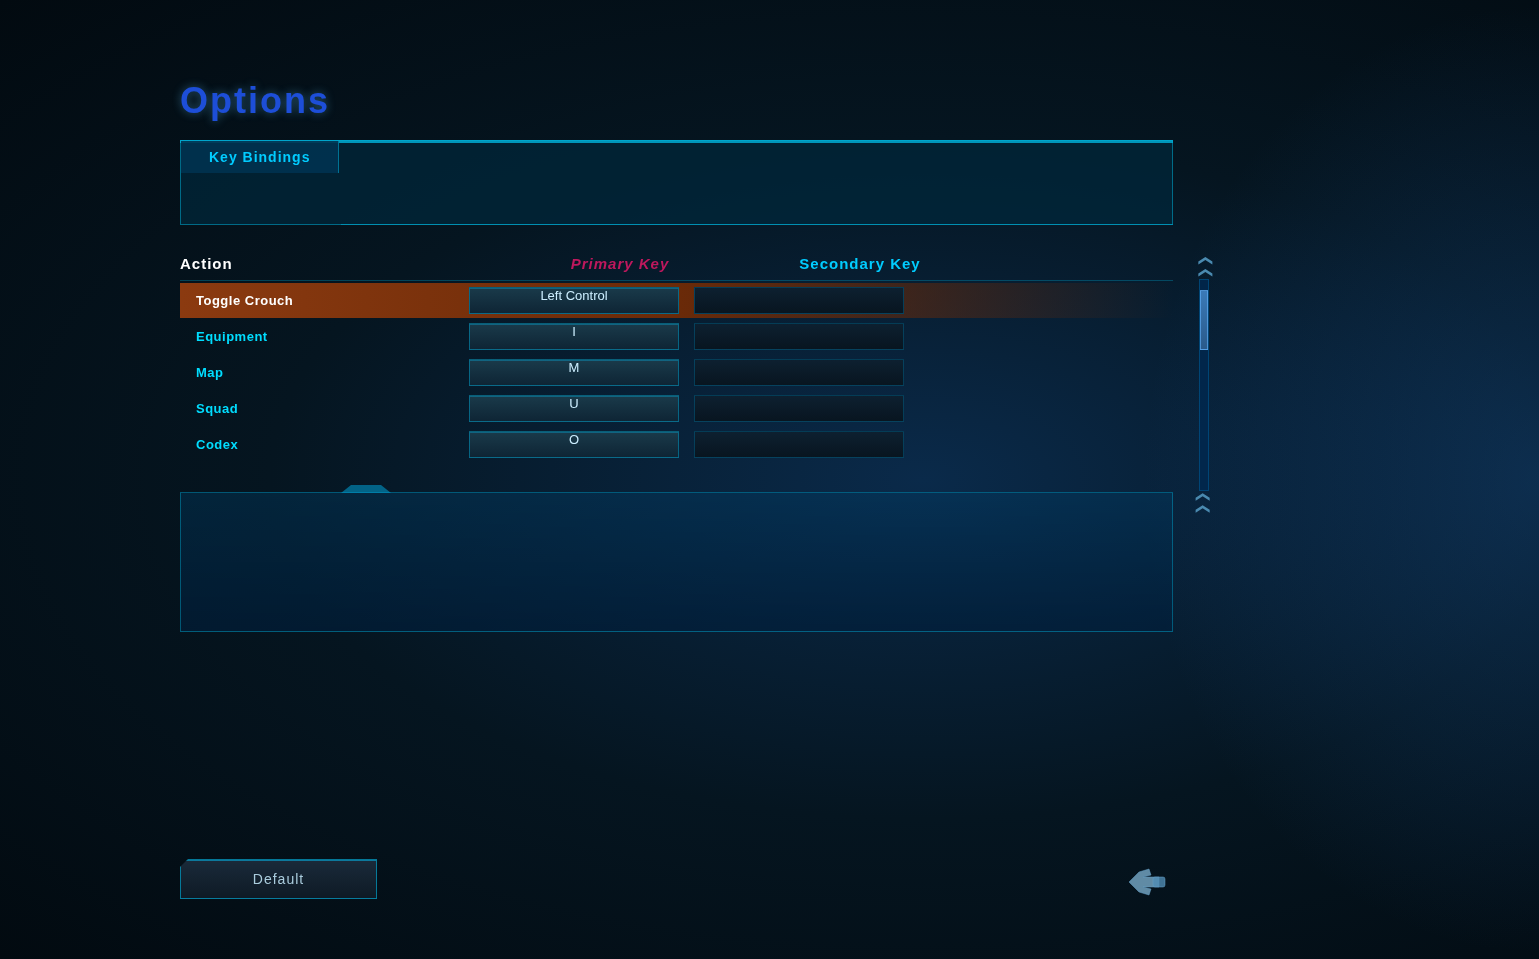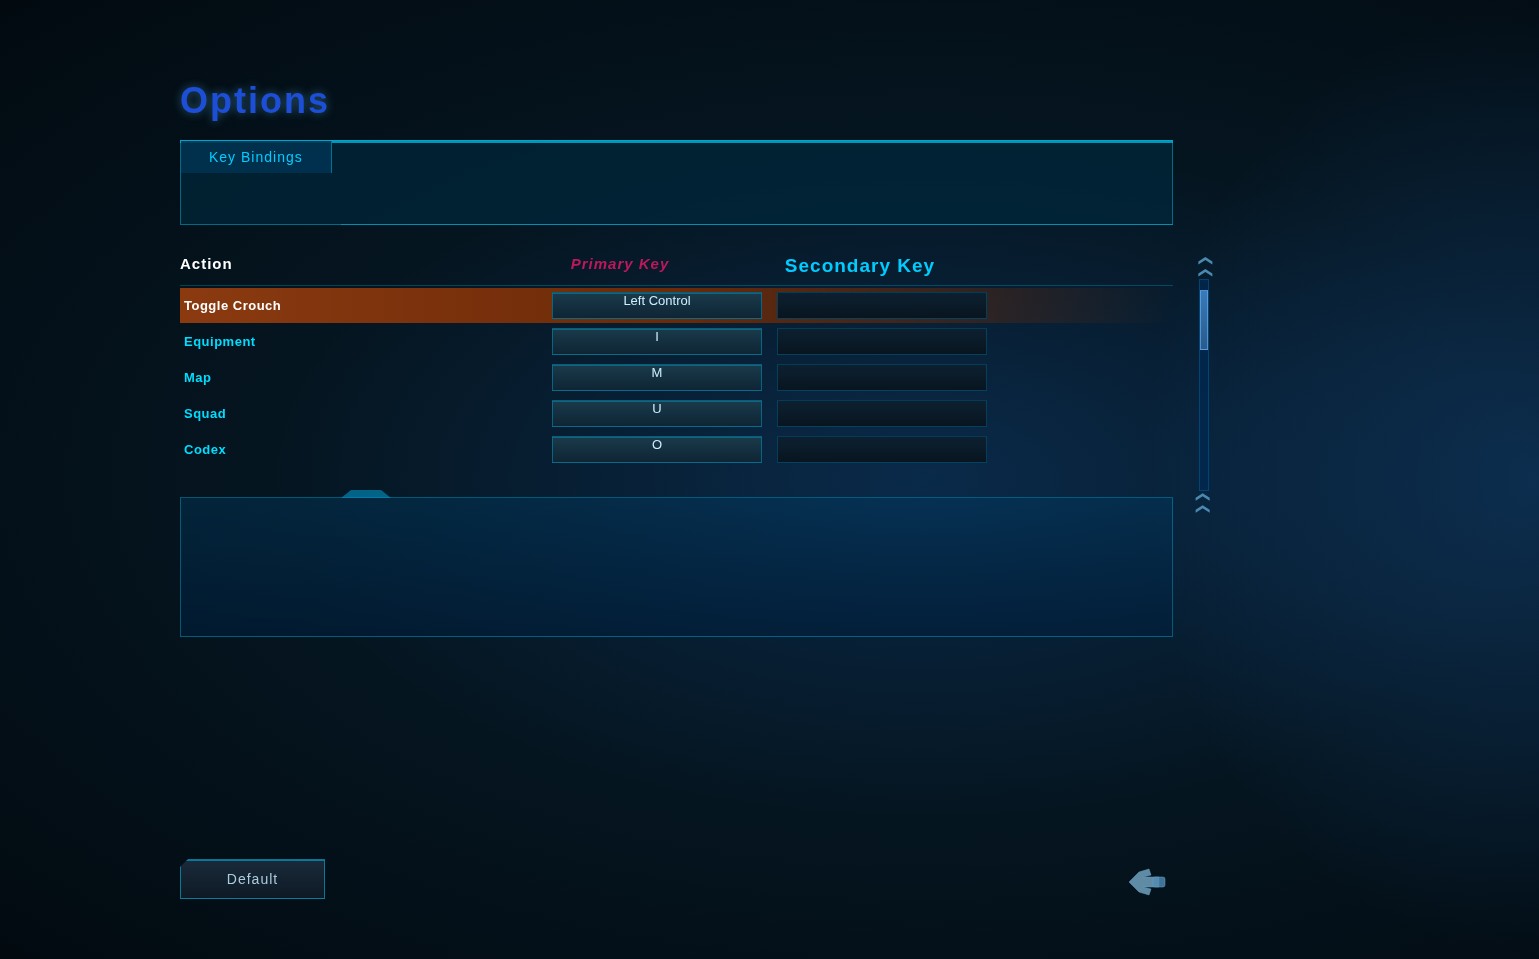--- a/index.html
+++ b/index.html
@@ -74,32 +74,33 @@
 
     .tab-label {
       position: absolute;
       top: 0;
       left: 0;
       background: rgba(0, 50, 80, 0.9);
       border-right: 1px solid rgba(0, 180, 220, 0.5);
       padding: 8px 28px;
       color: #00ccff;
       font-size: 14px;
-      font-weight: normal;
+      font-weight: bold;
       letter-spacing: 1px;
     }
 
     
     .table-container {
       width: 993px;
       position: relative;
     }
 
     .table-header {
       display: flex;
+      align-items: center;
       padding-bottom: 8px;
       border-bottom: 1px solid rgba(0, 180, 220, 0.3);
       margin-bottom: 2px;
     }
 
     .col-action {
       width: 320px;
       color: #ffffff;
       font-size: 15px;
       font-weight: bold;
@@ -112,21 +113,21 @@
       font-size: 15px;
       font-weight: bold;
       letter-spacing: 1px;
       text-align: center;
       font-style: italic;
     }
 
     .col-secondary {
       width: 240px;
       color: #00ccff;
-      font-size: 19px;
+      font-size: 15px;
       font-weight: bold;
       letter-spacing: 1px;
       text-align: center;
     }
 
     
     .scrollbar-container {
       position: absolute;
       right: -45px;
       top: 0;
@@ -162,26 +163,26 @@
       height: 35px;
       margin-bottom: 1px;
       position: relative;
     }
 
     .table-row.selected {
       background: linear-gradient(to right, #8b3a10, #6b2a08, rgba(0,0,0,0));
     }
 
     .row-action {
-      width: 372px;
+      width: 289px;
       color: #00ddff;
       font-size: 13px;
       font-weight: bold;
       letter-spacing: 0.5px;
-      padding-left: 4px;
+      padding-left: 16px;
     }
 
     .table-row.selected .row-action {
       color: #ffffff;
     }
 
     .key-button {
       width: 210px;
       height: 27px;
       background: linear-gradient(to bottom, #1a3a4a, #0e2535);
@@ -239,21 +240,21 @@
       height: 8px;
       background: rgba(0, 150, 200, 0.6);
       clip-path: polygon(10px 0, 40px 0, 50px 8px, 0 8px);
     }
 
     
     .default-button {
       position: absolute;
       bottom: 60px;
       left: 180px;
-      width: 145px;
+      width: 197px;
       height: 40px;
       background: linear-gradient(to bottom, #1a2a3a, #0e1a25);
       border: 1px solid rgba(0, 160, 200, 0.7);
       color: #aaccdd;
       font-size: 14px;
       font-family: Arial, sans-serif;
       letter-spacing: 1px;
       cursor: pointer;
       display: flex;
       align-items: center;

